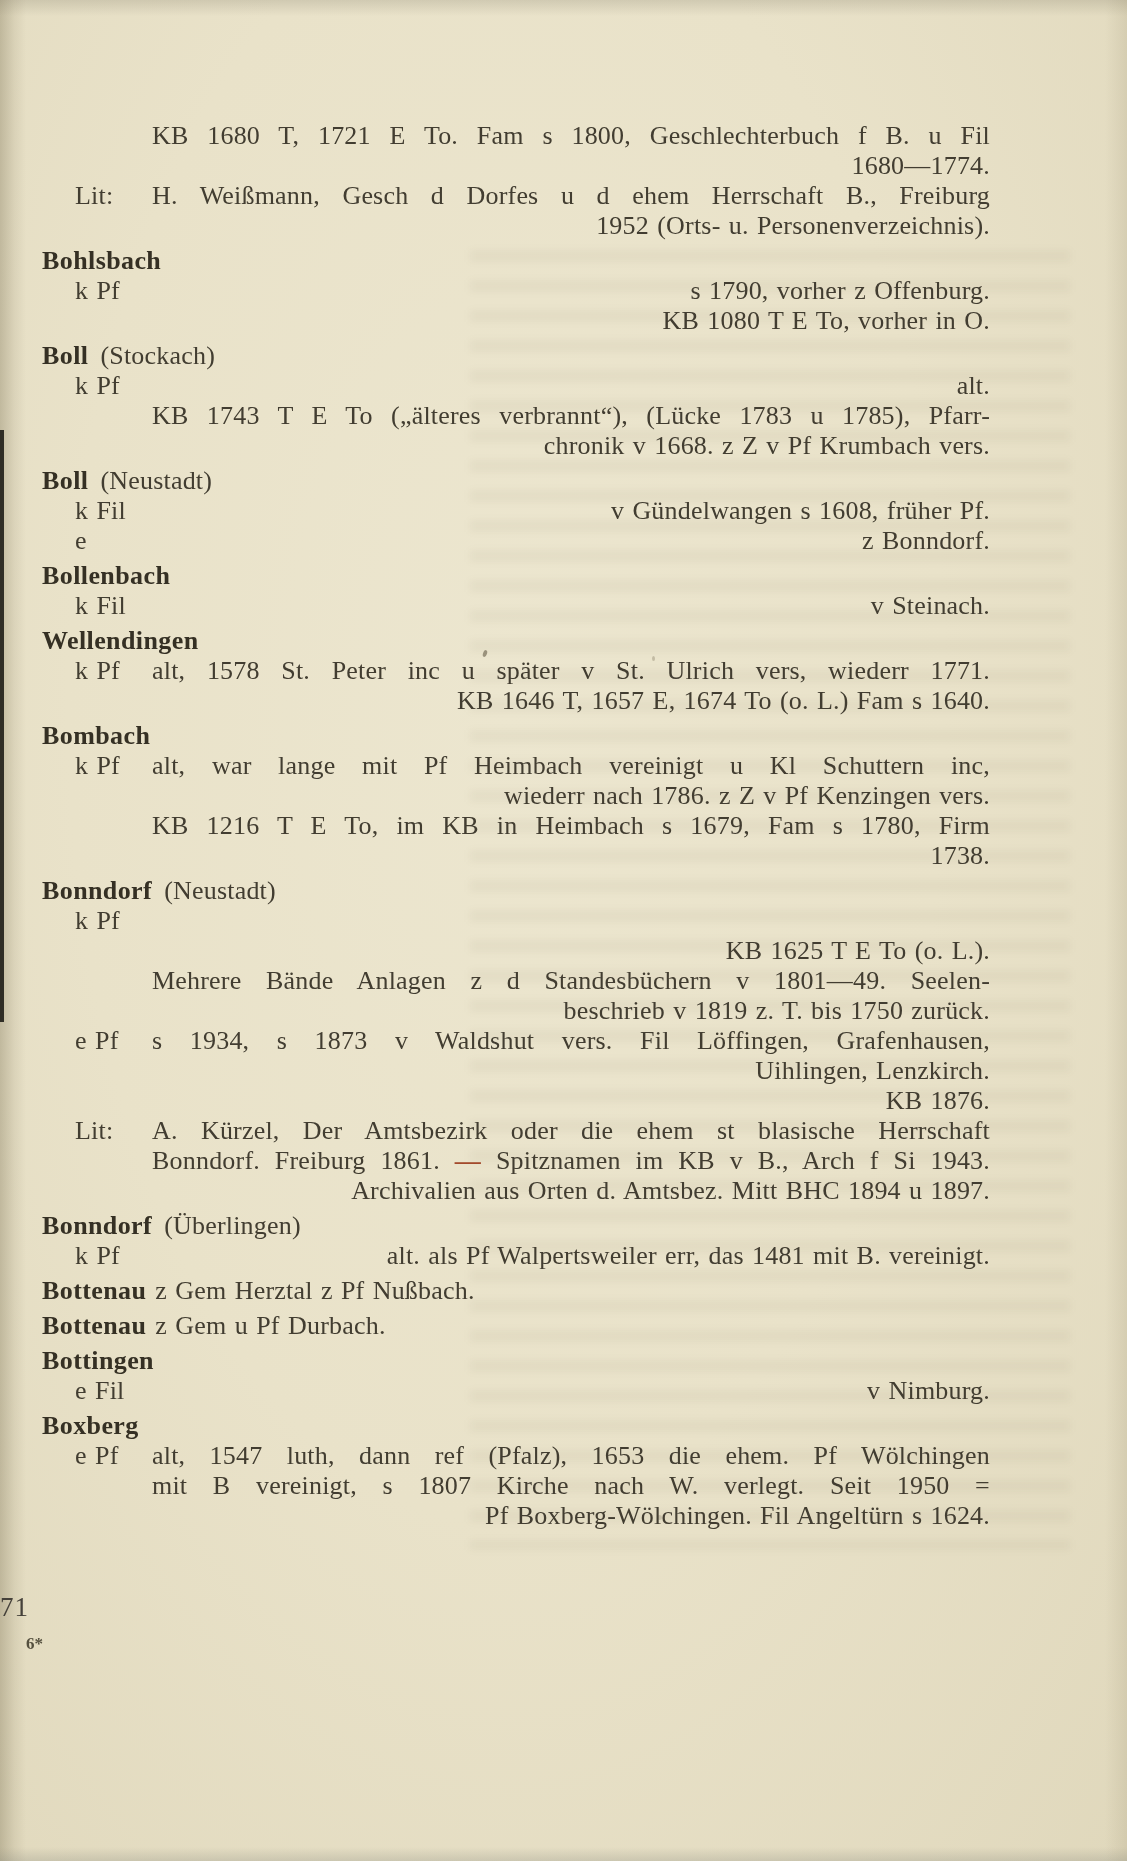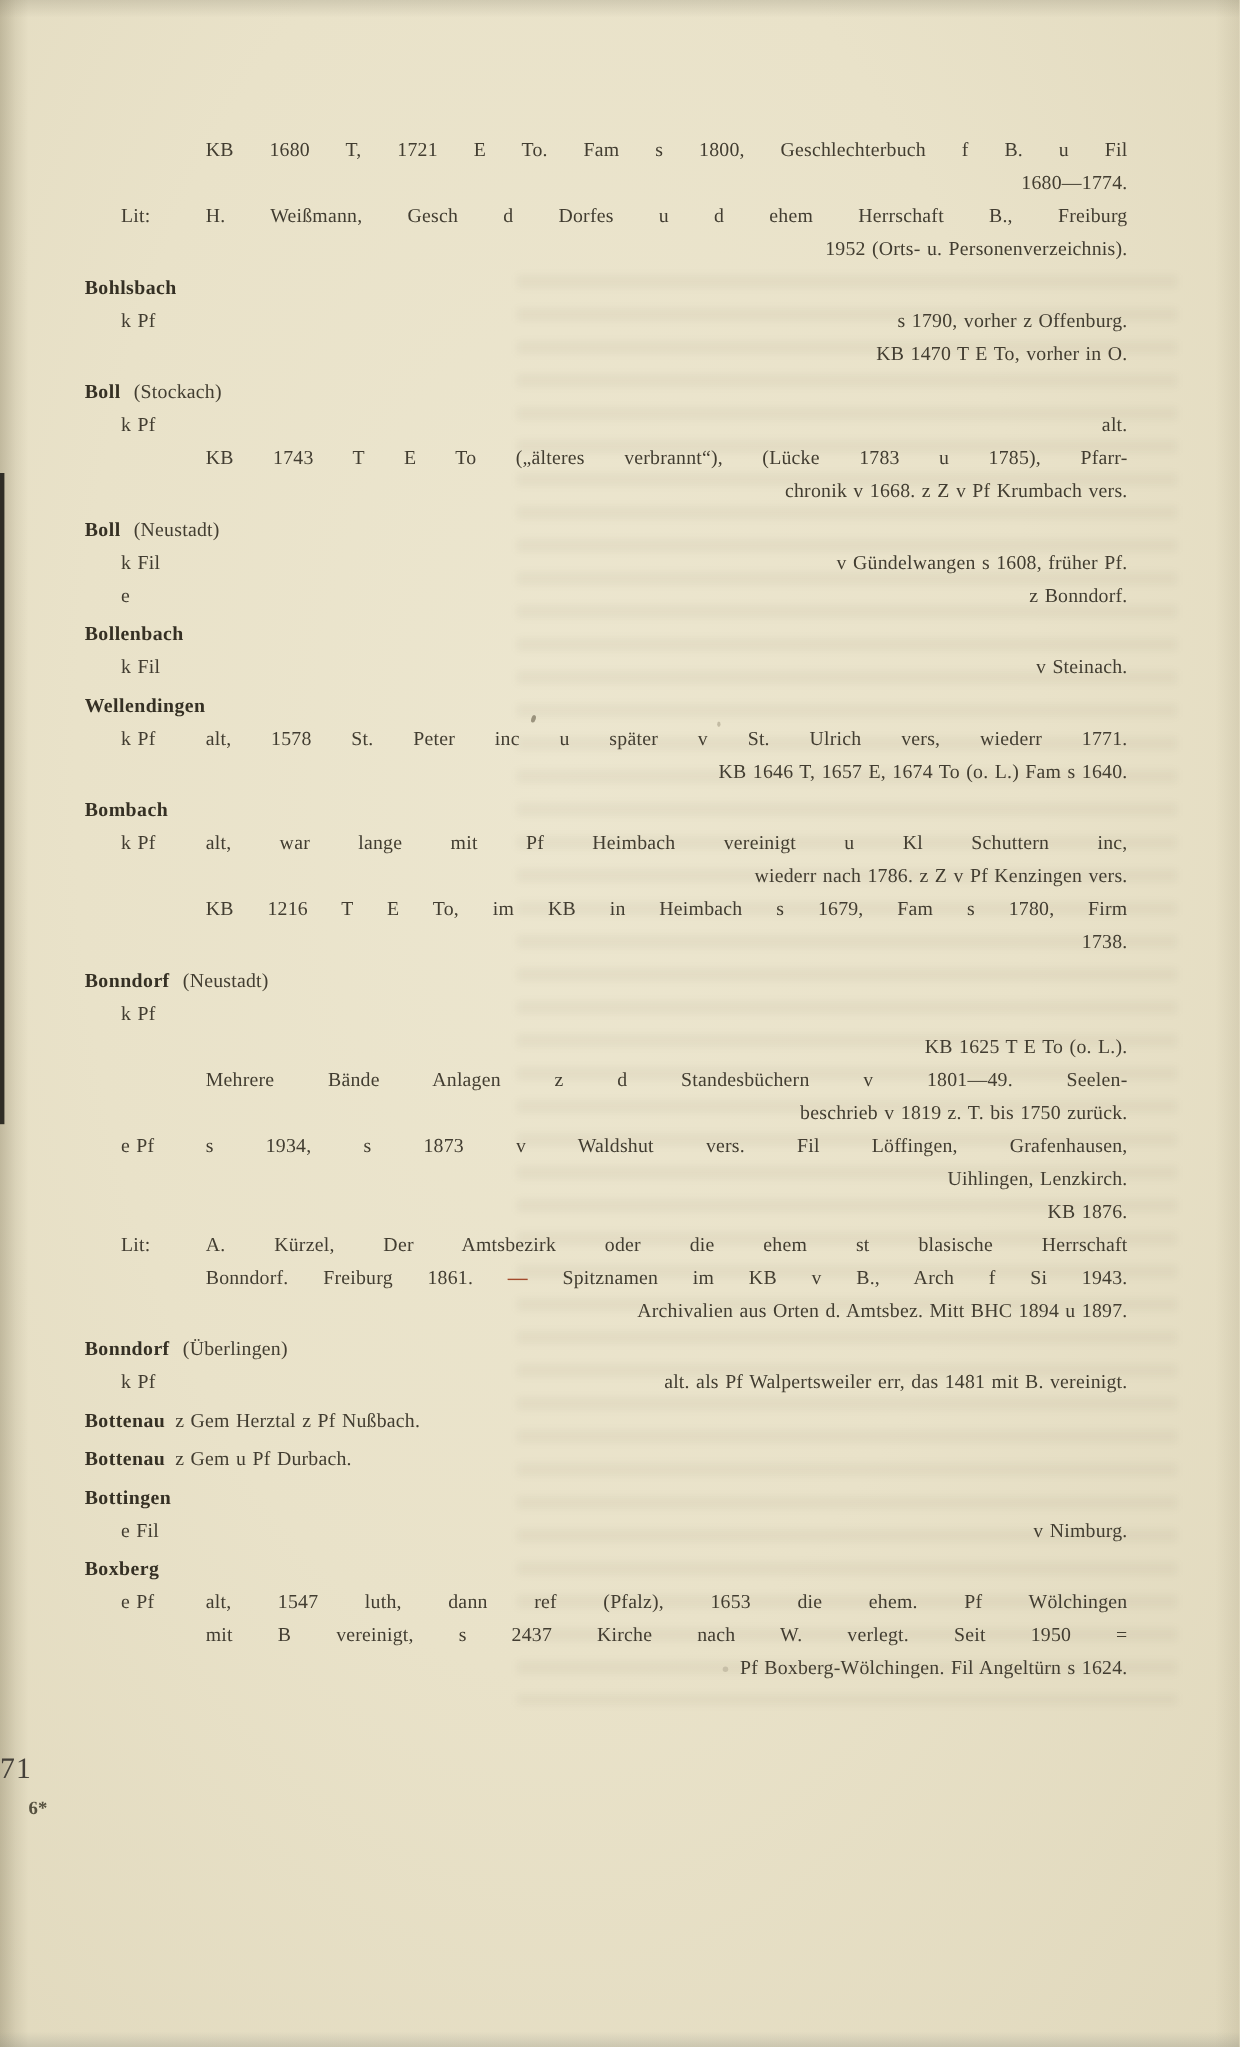--- a/index.html
+++ b/index.html
@@ -28,22 +28,22 @@
   .ghost{position:absolute;left:470px;top:250px;width:600px;height:1300px;
     background:repeating-linear-gradient(to bottom, rgba(110,105,80,0.055) 0 12px, rgba(110,105,80,0) 12px 30px);
     filter:blur(3px);pointer-events:none;}
   .speck{position:absolute;border-radius:50%;background:rgba(90,80,60,0.55);}
   .speck.s1{left:483px;top:650px;width:4px;height:7px;transform:rotate(18deg);}
   .speck.s2{left:652px;top:656px;width:3px;height:5px;opacity:.5;}
   .speck.s3{left:657px;top:1515px;width:5px;height:5px;opacity:.35;}
 
   .textblock{
     position:absolute;left:42px;top:121px;width:948px;
-    font-size:18px;line-height:30px;color:#423d31;
-    letter-spacing:0.2px;word-spacing:0.06em;margin-left:35px;
+    font-size:26px;line-height:30px;color:#423d31;
+    letter-spacing:0.2px;word-spacing:0.06em;
   }
   .entry{margin-top:5px;}
   .entry:first-child{margin-top:0;}
   .headline{white-space:nowrap;}
   .headword{font-weight:bold;color:#353024;letter-spacing:0.4px;}
   .qualifier{margin-left:12px;}
   .inline-text{margin-left:9px;}
   .row{display:flex;}
   .label{flex:none;width:110px;padding-left:33px;box-sizing:border-box;}
   .content{flex:1;min-width:0;}
@@ -90,21 +90,21 @@
         <div class="headline"><span class="headword">Bohlsbach</span></div>
         <div class="row">
           <div class="label">k Pf</div>
           <div class="content">
             <div class="line">s 1790, vorher z Offenburg.</div>
           </div>
         </div>
         <div class="row">
           <div class="label"></div>
           <div class="content">
-            <div class="line">KB 1470 T E To, vorher in O.</div>
+            <div class="line">KB 1080 T E To, vorher in O.</div>
           </div>
         </div>
       </section>
       <section class="entry">
         <div class="headline"><span class="headword">Boll</span><span class="qualifier">(Stockach)</span></div>
         <div class="row">
           <div class="label">k Pf</div>
           <div class="content">
             <div class="line">alt.</div>
           </div>
@@ -234,21 +234,21 @@
             <div class="line">v Nimburg.</div>
           </div>
         </div>
       </section>
       <section class="entry">
         <div class="headline"><span class="headword">Boxberg</span></div>
         <div class="row">
           <div class="label">e Pf</div>
           <div class="content">
             <div class="line j">alt, 1547 luth, dann ref (Pfalz), 1653 die ehem. Pf Wölchingen</div>
-            <div class="line j">mit B vereinigt, s 2437 Kirche nach W. verlegt. Seit 1950 =</div>
+            <div class="line j">mit B vereinigt, s 1807 Kirche nach W. verlegt. Seit 1950 =</div>
             <div class="line">Pf Boxberg-Wölchingen. Fil Angeltürn s 1624.</div>
           </div>
         </div>
       </section>
     </main>
 
   <div class="pageno">71</div>
   <div class="sig">6*</div>
 </div>
 

